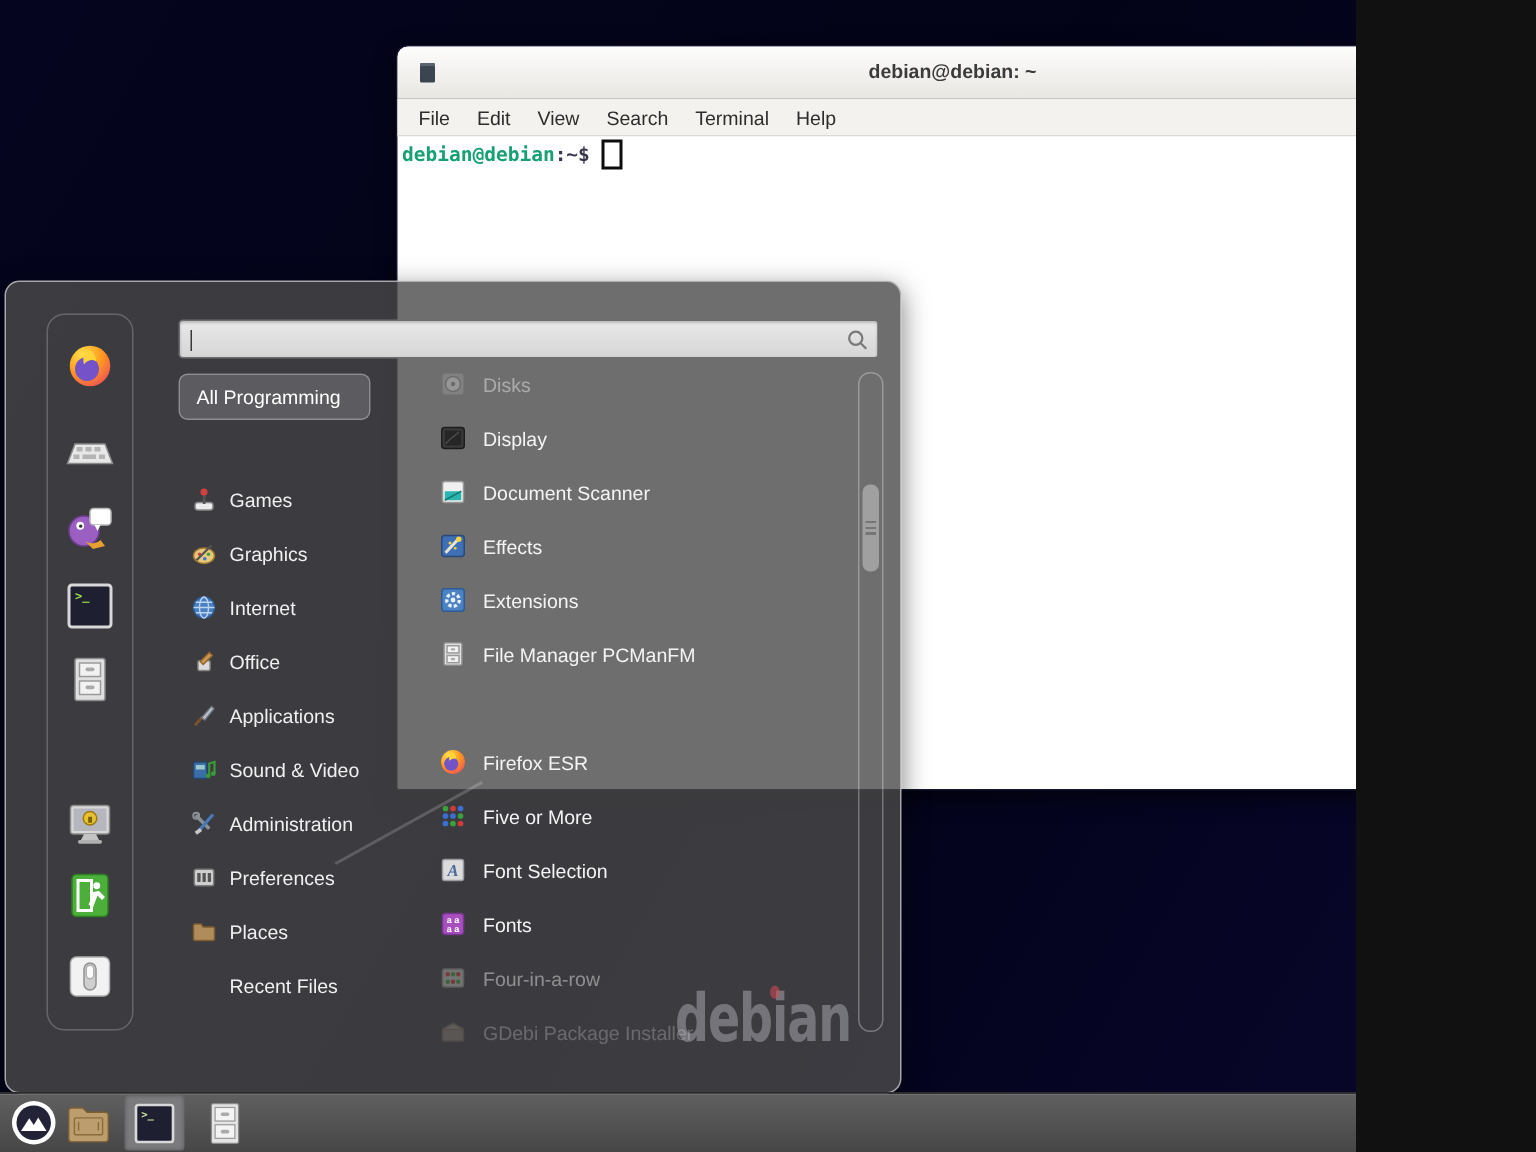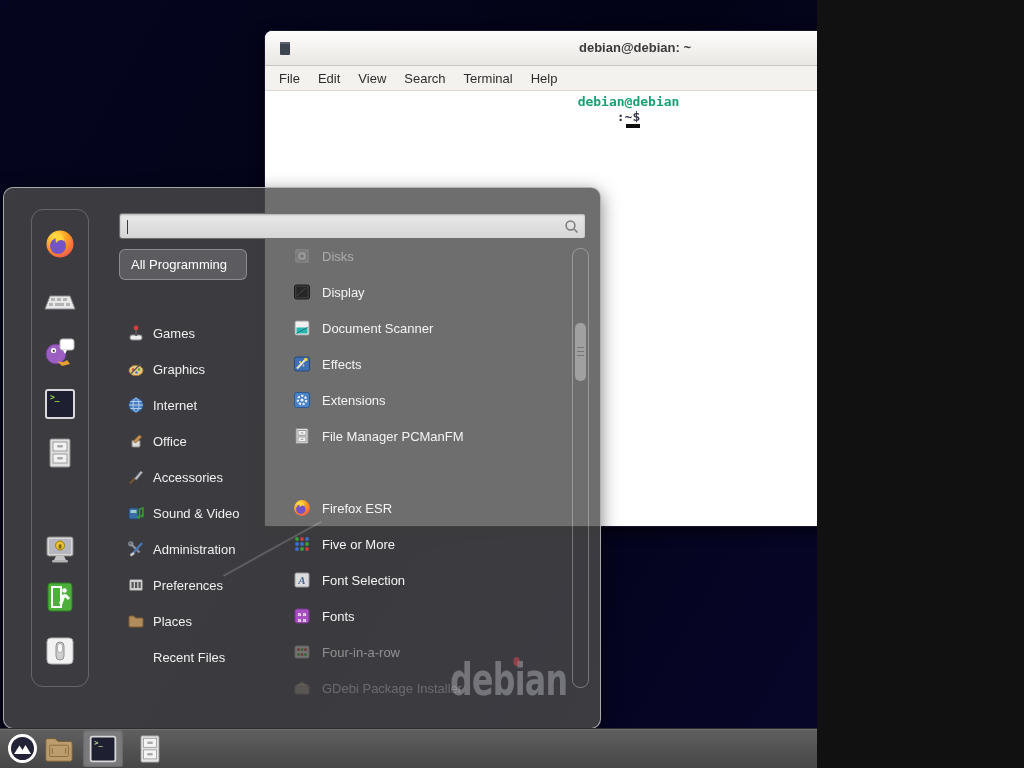--- a/index.html
+++ b/index.html
@@ -1,37 +1,37 @@
 <!DOCTYPE html>
 <html><head>
 <meta charset="utf-8">
 <style>
   html,body{margin:0;padding:0;background:#111;}
-  #screen{position:relative;width:817px;height:768px;overflow:hidden;
+  #screen{position:relative;width:904px;height:768px;overflow:hidden;
     font-family:"Liberation Sans","DejaVu Sans",sans-serif;
     background:linear-gradient(120deg,#05051f 0%,#030317 55%,#07062a 100%);}
   
   .terminal-window{position:absolute;left:264px;top:30px;width:740px;height:495px;
     background:#fff;border:1px solid #15152e;border-radius:8px 8px 2px 2px;
     box-shadow:0 4px 14px rgba(0,0,0,.65);z-index:1;}
   .titlebar{position:relative;height:34px;border-radius:7px 7px 0 0;
     background:linear-gradient(#fdfdfd,#e9e7e2);border-bottom:1px solid #c9c6c0;}
   .titlebar-icon{position:absolute;left:15px;top:11px;width:10px;height:13px;
     background:#3c4450;border-radius:1px;box-shadow:inset 0 2px 0 #5a6470;}
   .title-text{position:absolute;left:0;right:0;top:0;height:34px;line-height:34px;
     text-align:center;font-size:13px;font-weight:bold;color:#3b3b3b;}
   .win-controls{position:absolute;right:14px;top:0;height:34px;display:flex;gap:21px;align-items:center;}
   .win-btn{width:13px;text-align:center;font-size:12px;font-weight:bold;color:#47525e;cursor:default;}
   .menubar{height:24px;background:#f4f2ee;border-bottom:1px solid #dedad3;
     display:flex;align-items:center;padding-left:5px;}
   .menubar span{padding:2px 9px;font-size:13px;color:#2d2d2d;}
   .term-content{position:absolute;left:1px;right:14px;top:60px;bottom:1px;background:#fff;
     font-family:"DejaVu Sans Mono","Liberation Mono",monospace;font-size:13px;font-weight:bold;
     padding:3px 2px;}
-  .prompt-line{display:flex;align-items:center;height:18px;flex-direction:column;}
+  .prompt-line{display:flex;align-items:center;height:18px;}
   .prompt-user{color:#17a173;}
   .prompt-suffix{color:#36364c;}
   .term-cursor{width:10px;height:16px;border:2px solid #0d0d0d;margin-left:8px;}
   .term-scrollbar{position:absolute;top:60px;right:1px;bottom:1px;width:13px;background:#fdfdfd;
     border-left:1px solid #e4e4e4;}
   .term-scroll-thumb{position:absolute;left:2px;right:2px;top:2px;bottom:2px;background:#8e8e8e;border-radius:5px;}
   
   .menu-panel{position:absolute;left:3px;top:187px;width:596px;height:540px;
     background:rgba(74,74,74,.80);border:1px solid rgba(195,195,200,.8);border-radius:10px;
     box-shadow:0 5px 18px rgba(0,0,0,.5);z-index:3;}
@@ -240,21 +240,21 @@
         <rect x="5" y="8.5" width="8" height="6.5" rx="1" fill="#dcdcdc" stroke="#888"></rect>
         <path d="M6.5 9l6-6 2 2-6 6z" fill="#c89858" stroke="#96652a"></path>
       </svg>
       <span>Office</span>
     </div>
     <div class="cat-row" style="top:271px">
       <svg width="18" height="18" viewBox="0 0 18 18">
         <path d="M3 15.5l5-5.5" stroke="#7a5230" stroke-width="2"></path>
         <path d="M7.5 10.5l6.5-7.5 1.5 1.5-6 7.5z" fill="#c0c4cc" stroke="#767c88"></path>
       </svg>
-      <span>Accessories</span>
+      <span>Applications</span>
     </div>
     <div class="cat-row" style="top:307px">
       <svg width="18" height="18" viewBox="0 0 18 18">
         <rect x="2" y="4" width="9" height="11" rx="1" fill="#3a6ea8" stroke="#24466b"></rect>
         <rect x="3.5" y="6" width="6" height="3" fill="#9cc9c9"></rect>
         <path d="M12.5 13V5l3.5-1v7.5" stroke="#3a9a3a" stroke-width="1.5" fill="none"></path>
         <circle cx="11.8" cy="13.2" r="1.6" fill="#3a9a3a"></circle>
           <circle cx="15.2" cy="11.8" r="1.6" fill="#3a9a3a"></circle>
       </svg>
       <span>Sound &amp; Video</span>

